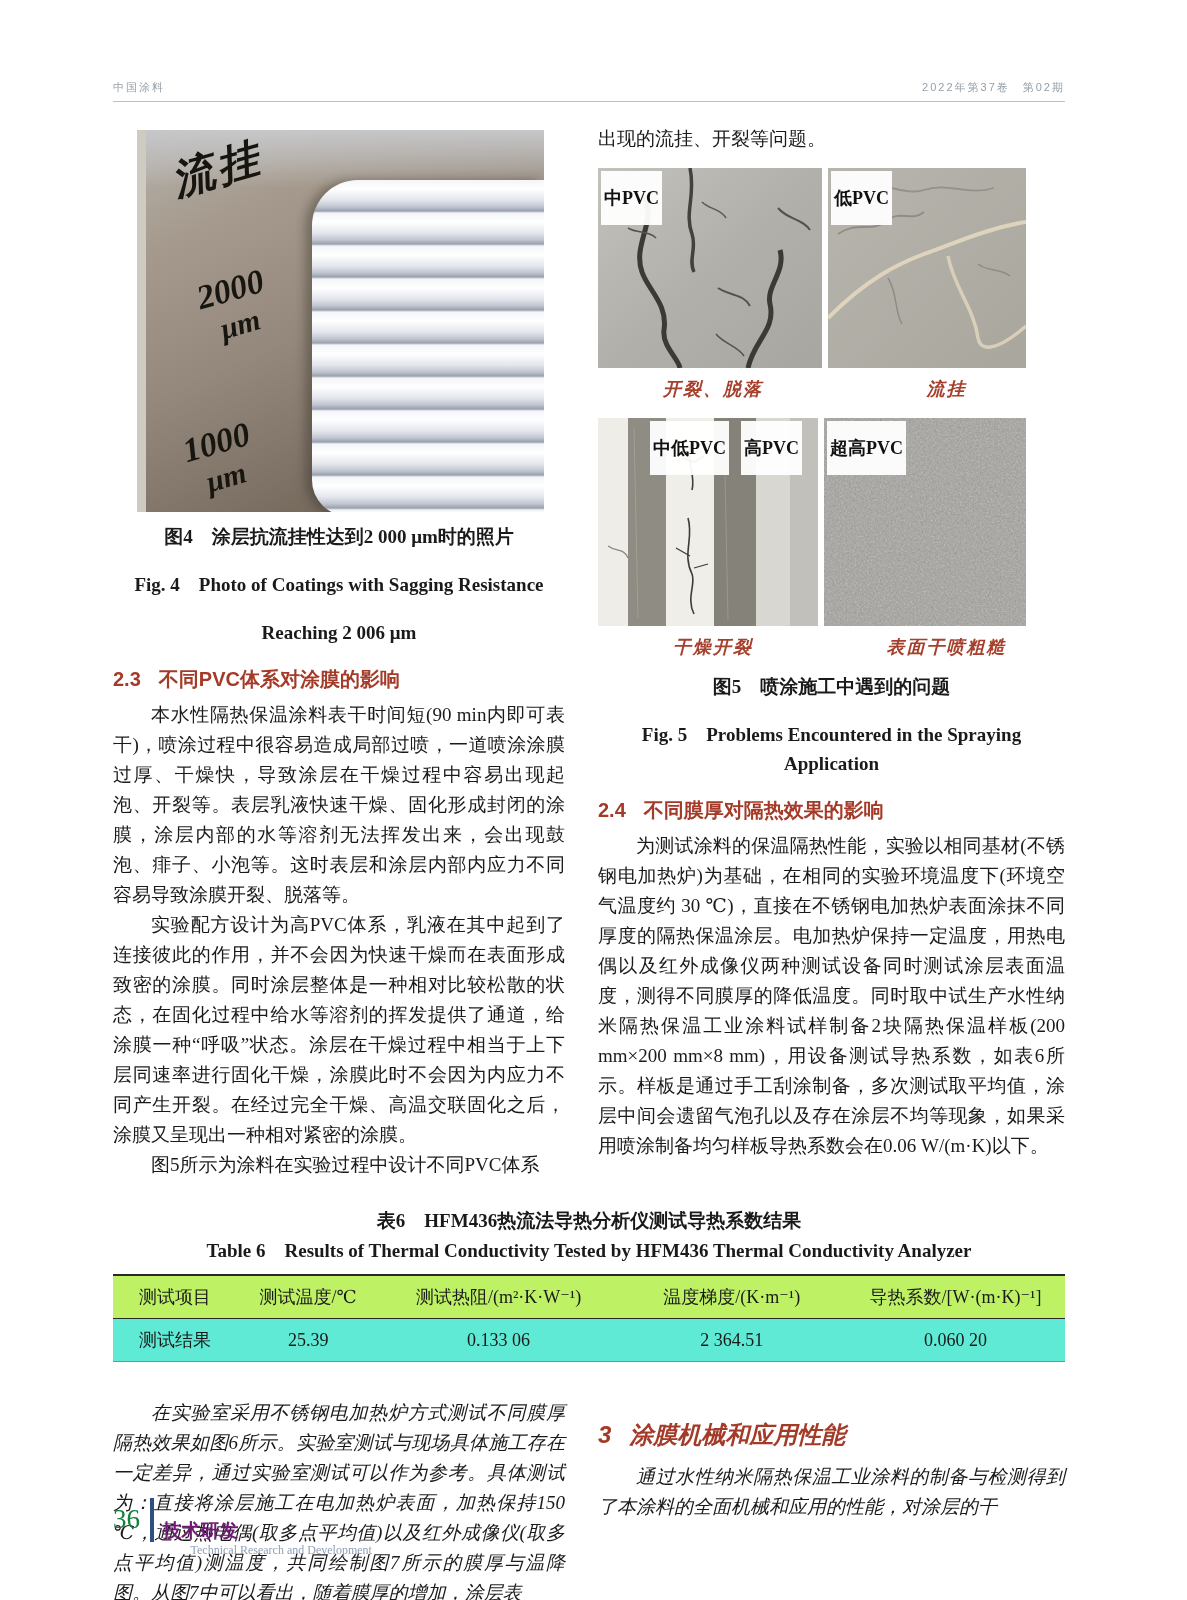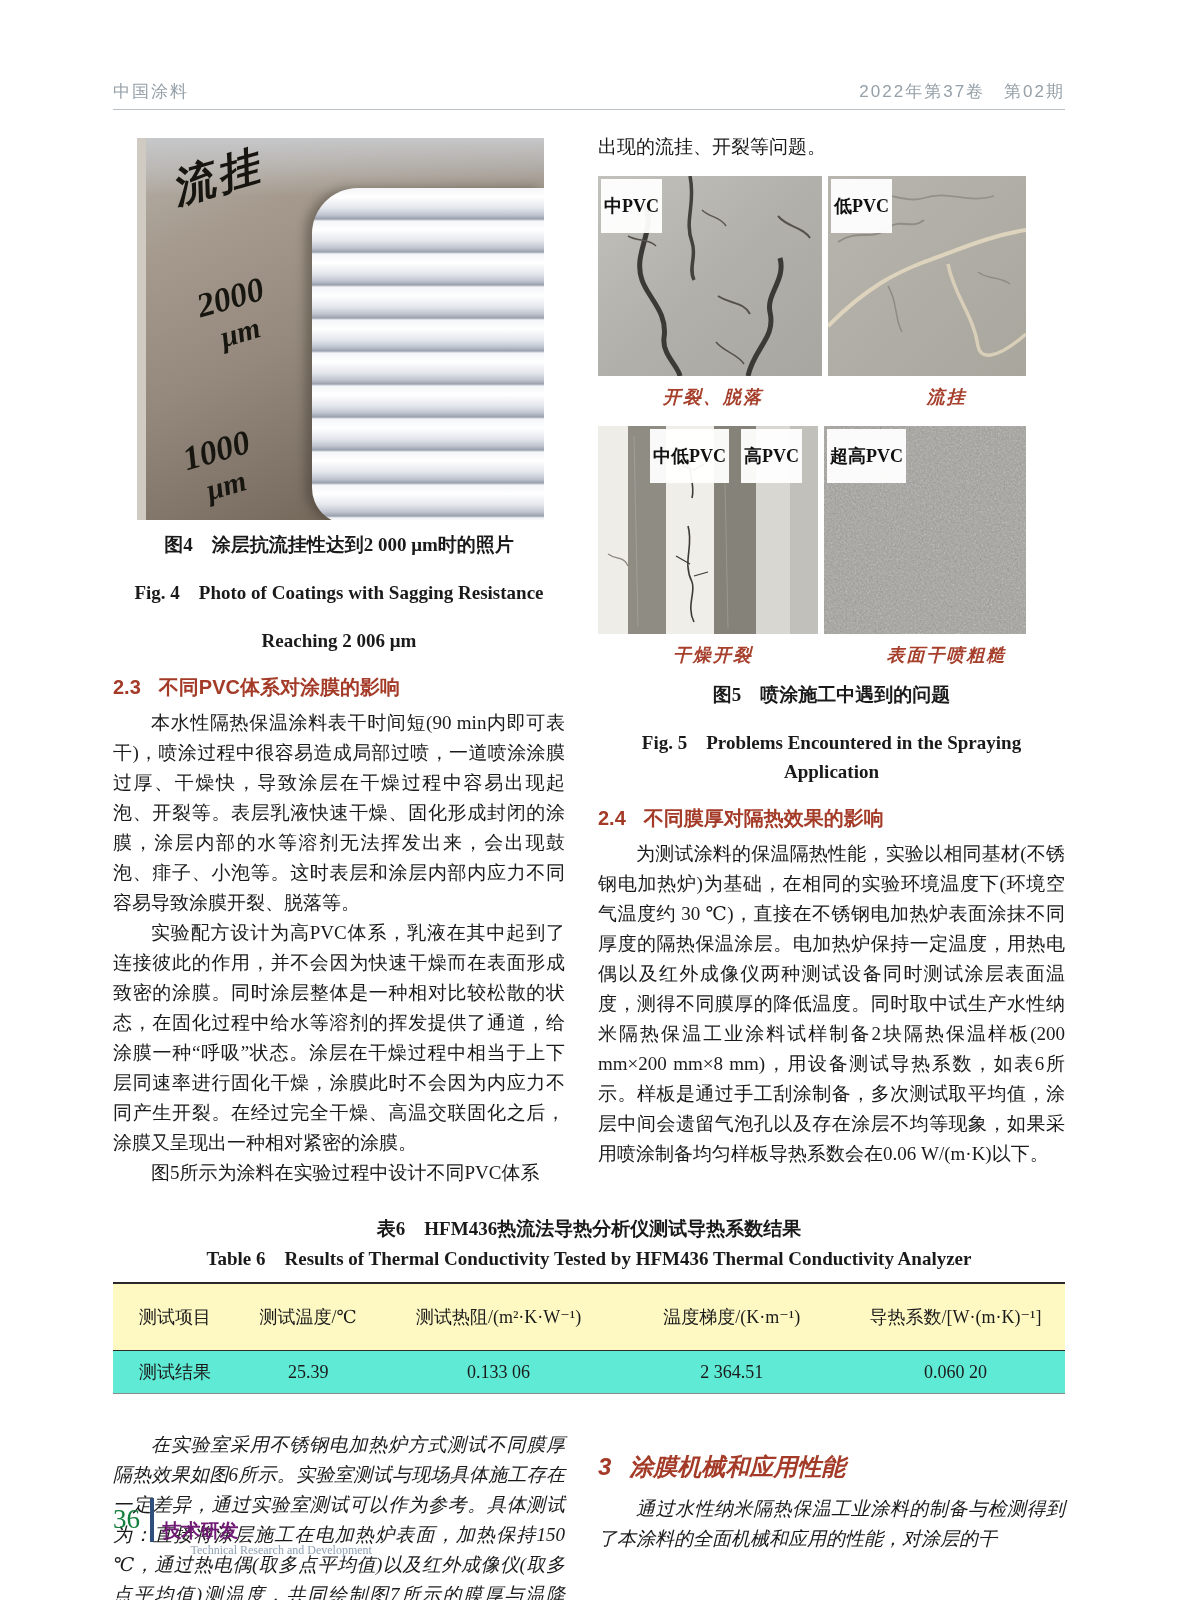--- a/index.html
+++ b/index.html
@@ -10,21 +10,21 @@
     background:#ffffff;
     font-family:"Liberation Serif","DejaVu Serif",serif;
     color:#1a1a1a;
     overflow:hidden;
   }
   .content{position:absolute;left:113px;top:80px;width:952px;}
 
   
   .pg-header{
     display:flex;justify-content:space-between;align-items:flex-start;
-    color:#96a0a8;font-size:17px;letter-spacing:2px;
+    color:#96a0a8;font-size:11px;letter-spacing:2px;
     padding-bottom:6px;border-bottom:1.5px solid #b9c0c6;
     font-family:"Liberation Sans","DejaVu Sans",sans-serif;
   }
   
   .cols{display:grid;grid-template-columns:452px 467px;column-gap:33px;margin-top:22px;}
   .col{font-size:19px;line-height:30px;text-align:justify;}
   .para{text-indent:2em;margin:0;}
   .noindent{text-indent:0;margin:0;}
 
   
@@ -77,21 +77,21 @@
   .f5sub{color:#a6402d;font-weight:bold;font-size:18px;text-align:center;
     font-style:italic;letter-spacing:2px;}
   .f5subs .s1{width:230px;} .f5subs .s2{flex:1;}
 
   
   .tbl-section{margin-top:26px;}
   .tbl-caption{text-align:center;font-weight:bold;font-size:19px;line-height:30px;}
   table.t6{width:100%;border-collapse:collapse;margin-top:8px;
     border-top:2.5px solid #2a2a2a;border-bottom:1.5px solid #8a8a8a;}
   table.t6 th{
-    background:#fef9c3;font-weight:normal;font-size:18px;padding:21px 4px;
+    background:#bef264;font-weight:normal;font-size:18px;padding:9px 4px;
     border-bottom:1.5px solid #2a2a2a;text-align:center;
   }
   table.t6 td{font-size:18px;padding:9px 4px;text-align:center;background:#5eead4;}
 
   
   .pg-footer{
     position:absolute;left:113px;bottom:42px;display:flex;align-items:center;
     font-family:"Liberation Serif","DejaVu Serif",serif;
   }
   .pg-num{font-size:27px;color:#15803d;margin-right:10px;line-height:1;}

